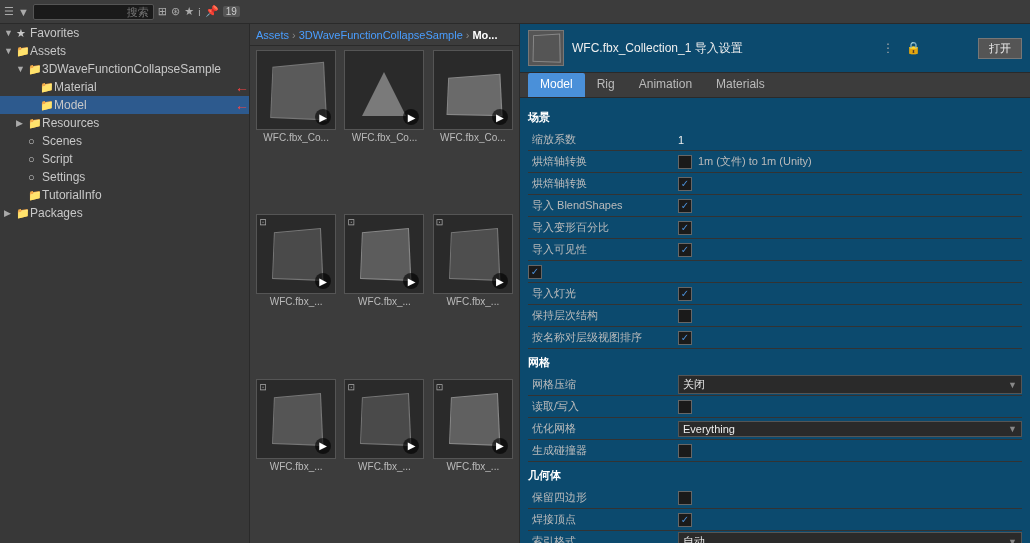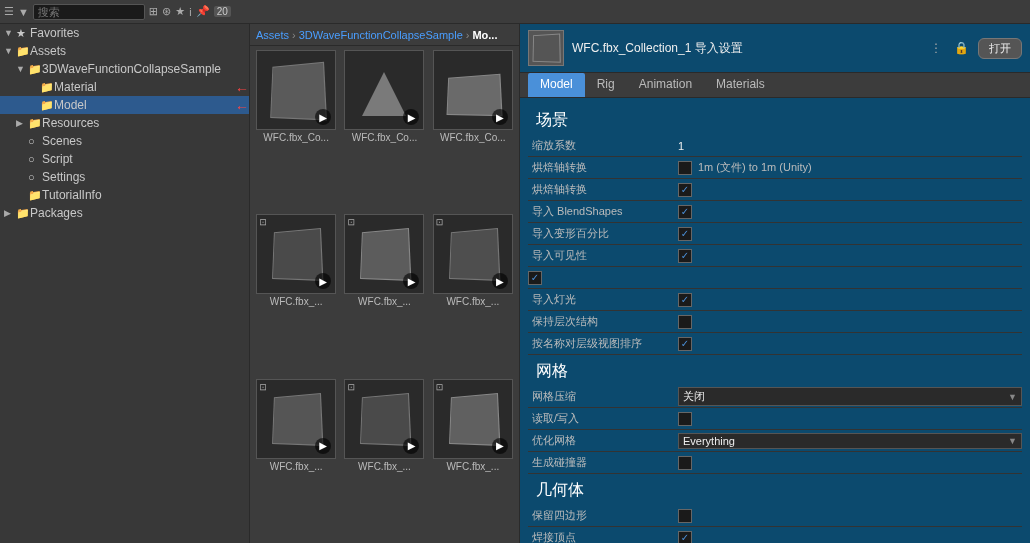--- a/index.html
+++ b/index.html
@@ -29,24 +29,25 @@
       display: flex;
       align-items: center;
       gap: 4px;
       width: 250px;
     }
     .top-toolbar-search {
       background: #1a1a1a;
       border: 1px solid #555;
       border-radius: 2px;
       height: 16px;
-      width: 112px;
+      width: 121px;
       color: #c8c8c8;
       font-size: 11px;
       padding: 0 4px;
+      text-align: right;
     }
     .toolbar-icon {
       color: #aaa;
       font-size: 11px;
       cursor: pointer;
     }
     .badge {
       background: #555;
       color: #ccc;
       font-size: 10px;
@@ -228,21 +229,22 @@
       cursor: pointer;
       padding: 1px 3px;
     }
     .open-btn {
       background: #555;
       border: 1px solid #777;
       color: #eee;
       font-size: 11px;
       padding: 2px 10px;
       cursor: pointer;
-      border-radius: 6px;
+      border-radius: 0;
+      margin-left: 48px;
     }
 
     
     .tab-bar {
       display: flex;
       background: #3c3c3c;
       border-bottom: 1px solid #2a2a2a;
       padding: 0 8px;
     }
     .tab {
@@ -259,24 +261,24 @@
     }
 
     
     .properties-area {
       flex: 1;
       overflow-y: auto;
       padding: 6px 8px;
     }
 
     .prop-section-title {
-      font-size: 16px;
+      font-size: 11px;
       color: #fff;
-      margin: 6px 0 4px 8px;
-      font-weight: normal;
+      margin: 6px 0 4px 0;
+      font-weight: bold;
     }
 
     .prop-row {
       display: flex;
       align-items: center;
       height: 22px;
       border-bottom: 1px solid #333;
     }
     .prop-label {
       width: 150px;
@@ -343,21 +345,21 @@
 <div class="top-toolbar">
   <div class="top-toolbar-left">
     <span class="toolbar-icon">☰</span>
     <span class="toolbar-icon">▼</span>
     <input type="text" class="top-toolbar-search" placeholder="搜索" style="">
     <span class="toolbar-icon">⊞</span>
     <span class="toolbar-icon">⊛</span>
     <span class="toolbar-icon">★</span>
     <span class="toolbar-icon">ℹ</span>
     <span class="toolbar-icon">📌</span>
-    <span class="badge">20</span>
+    <span class="badge">19</span>
   </div>
 </div>
 
 <div class="main-area">
 
   <div class="left-panel">
 
     <div class="tree-item">
       <span class="tree-arrow">▼</span>
       <span class="tree-icon">★</span>

